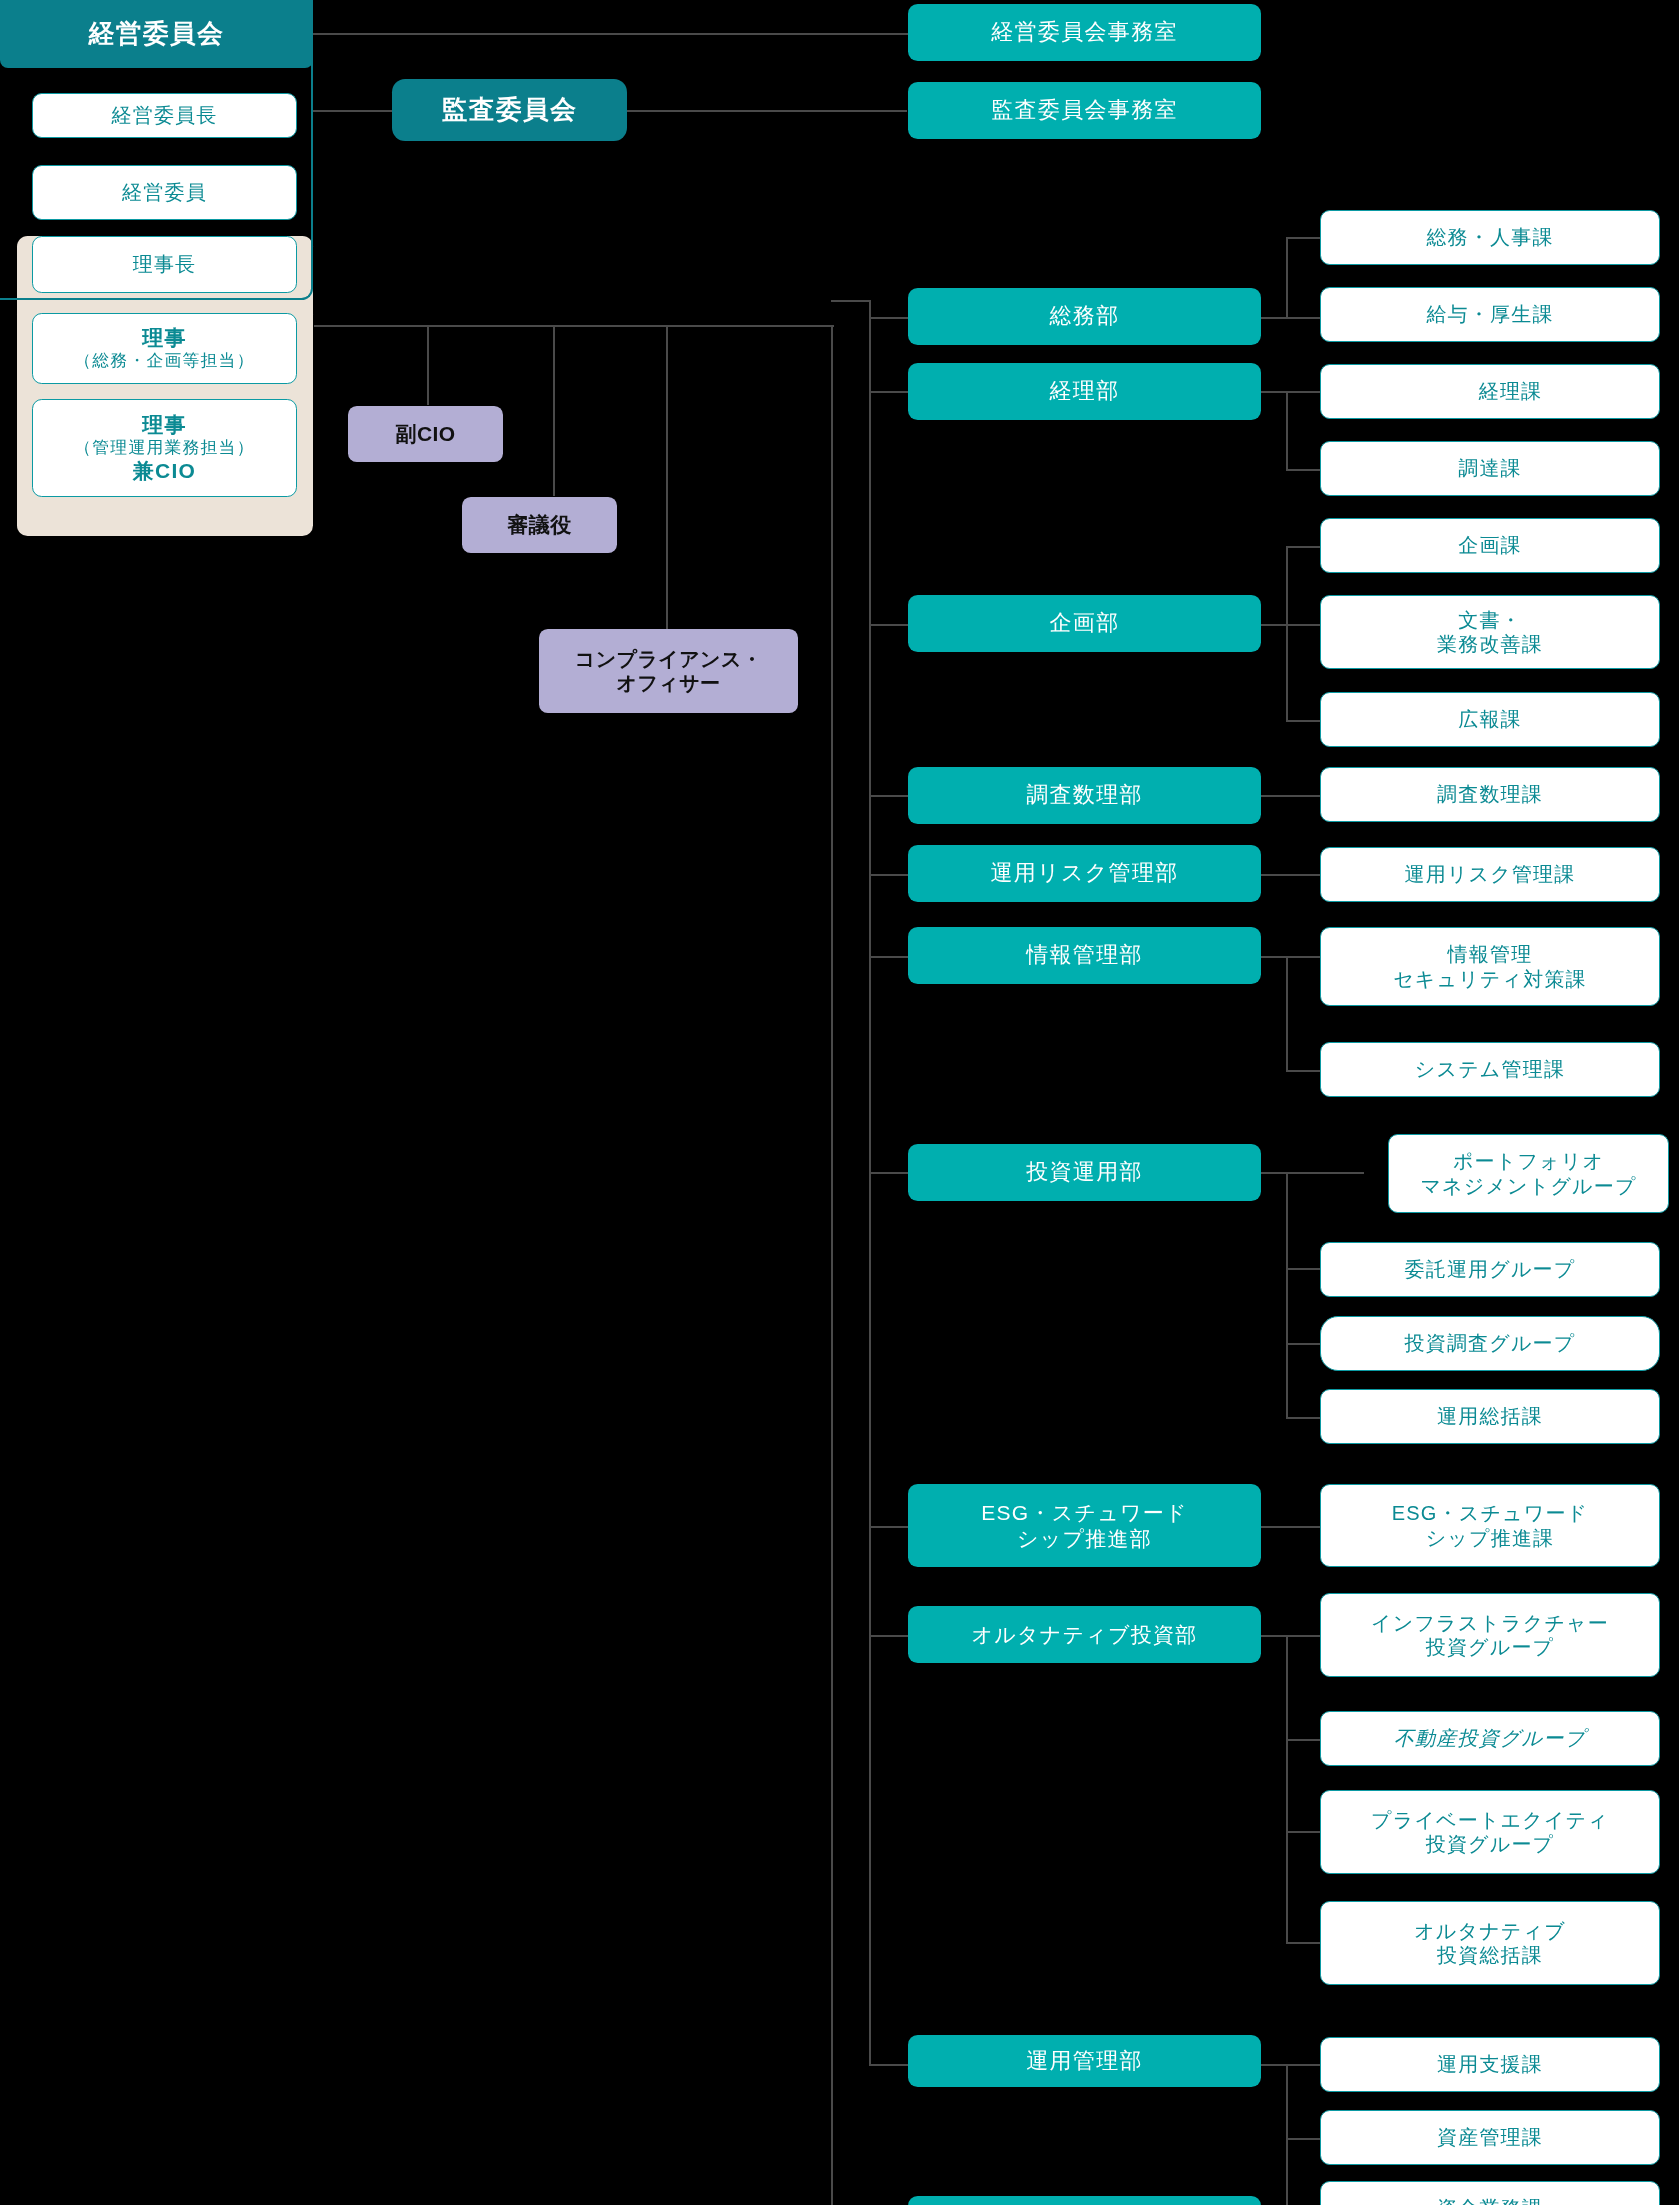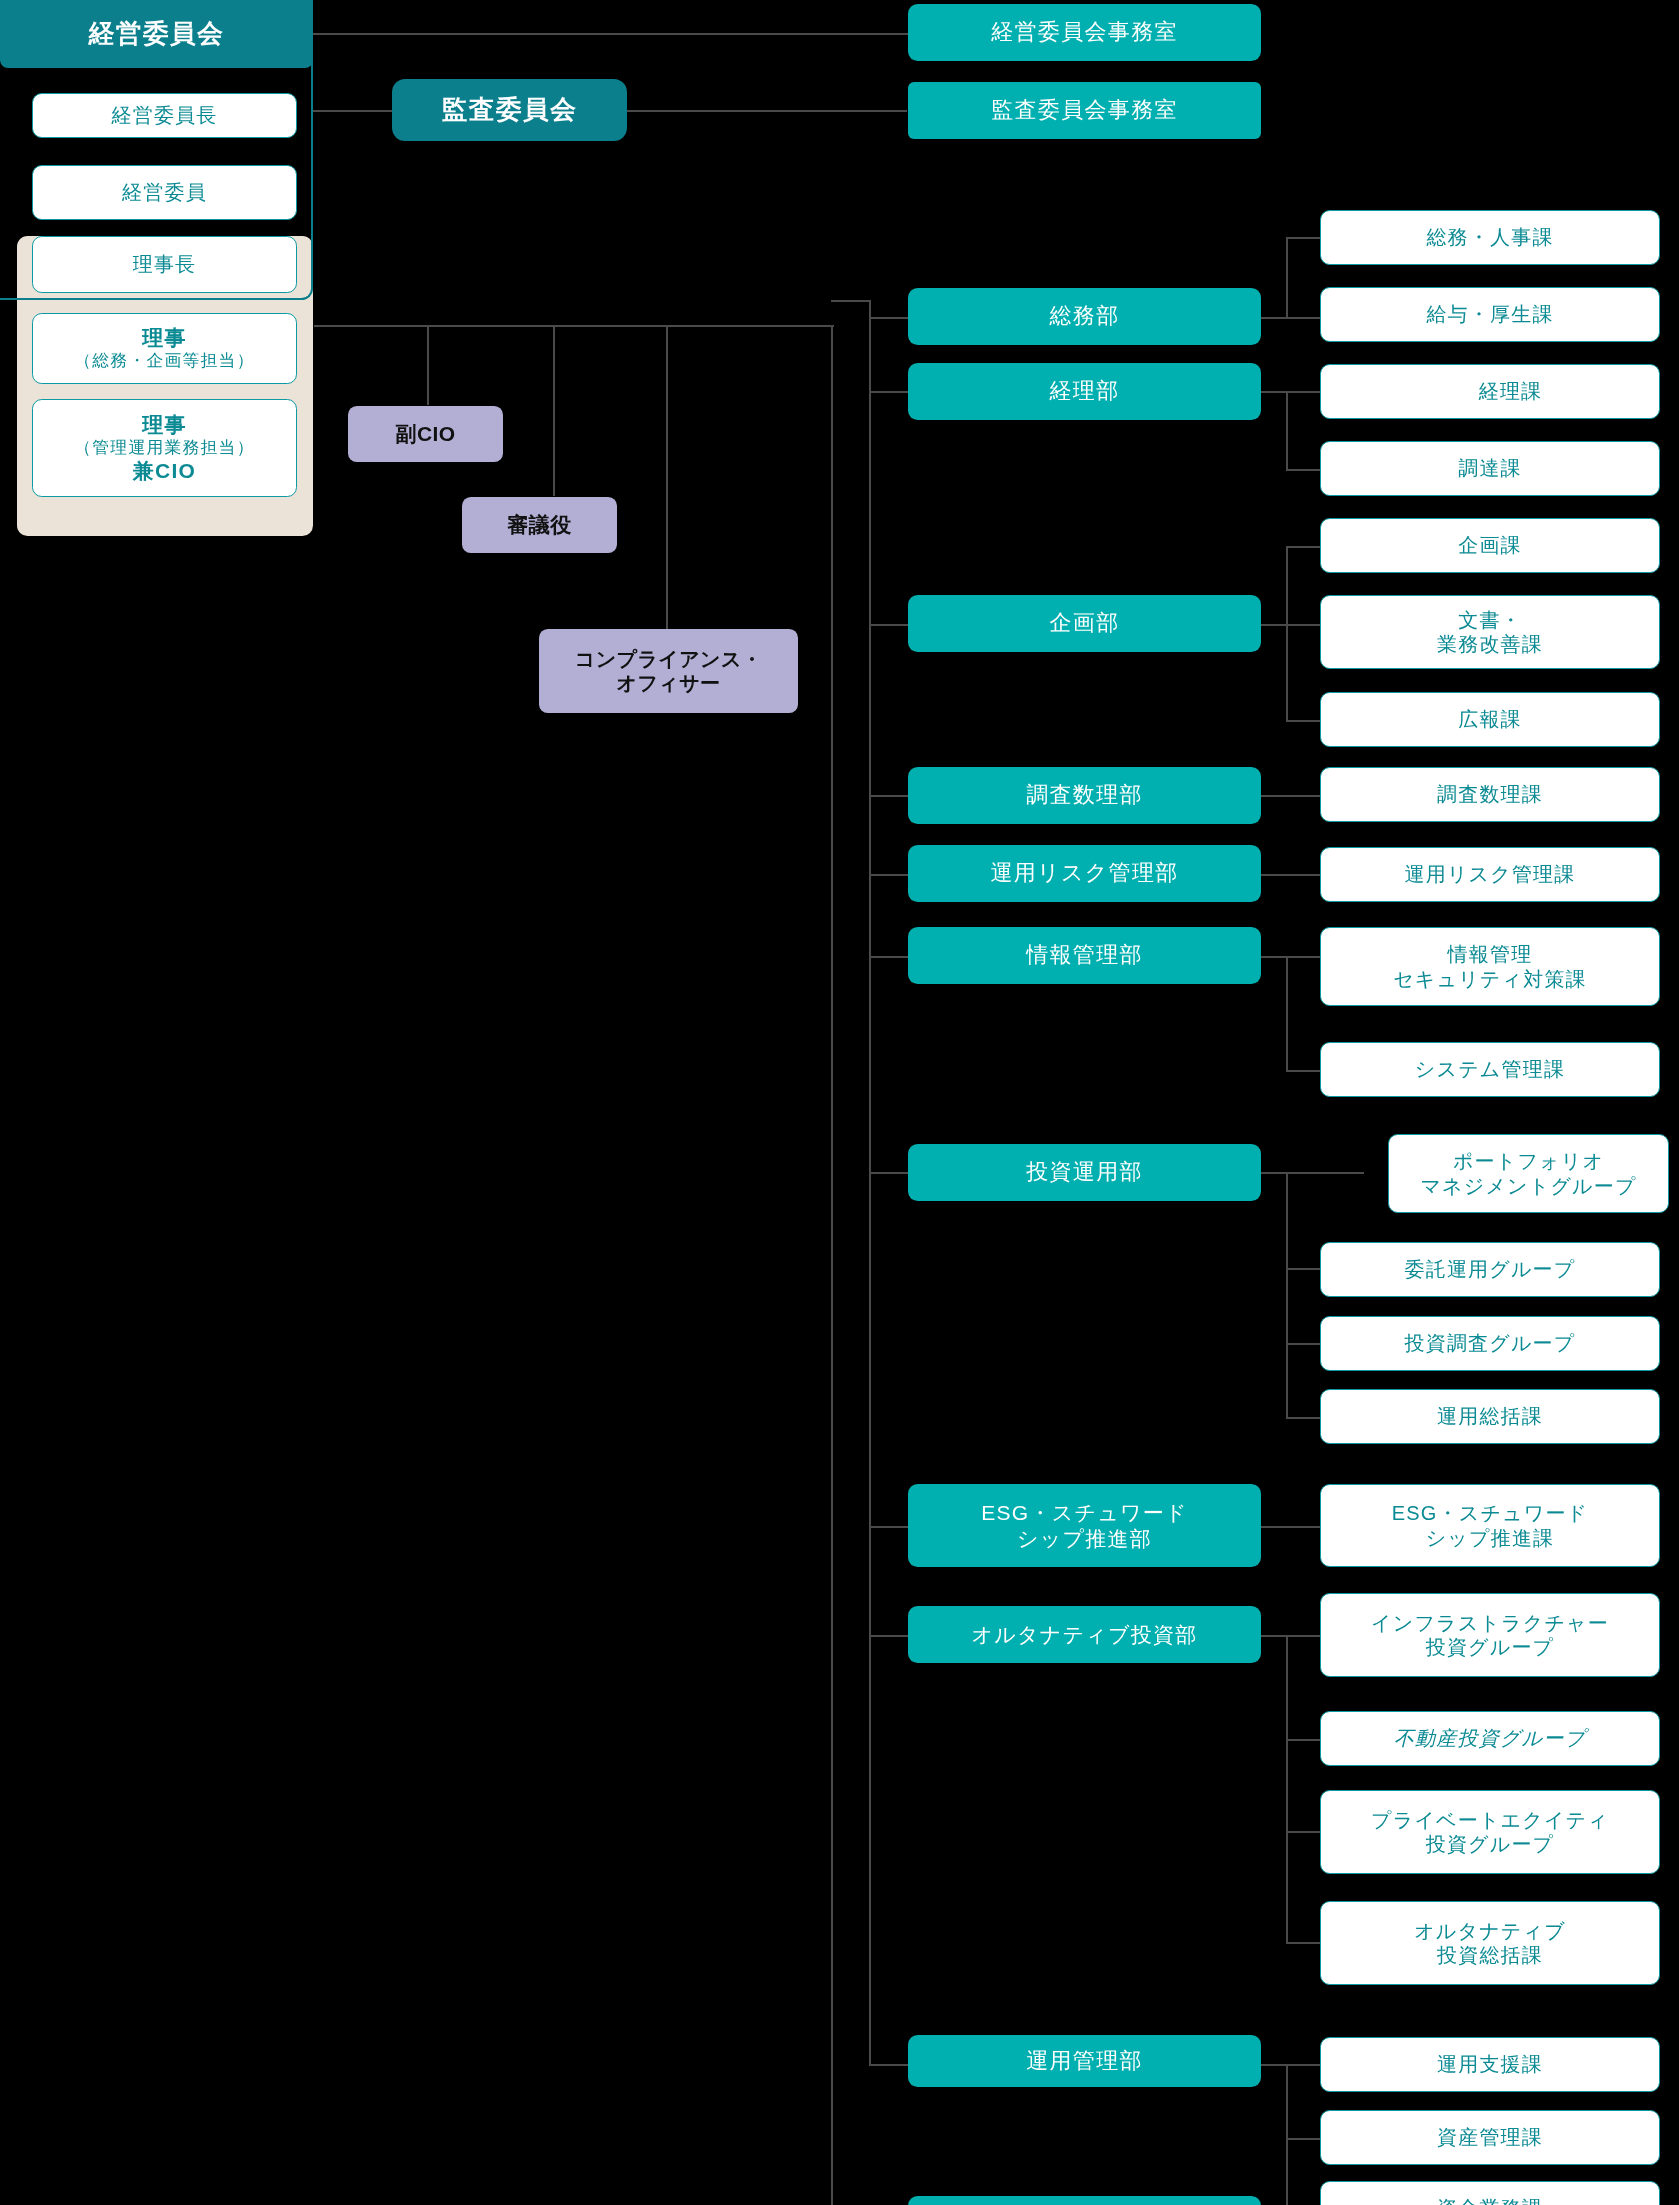--- a/index.html
+++ b/index.html
@@ -215,21 +215,21 @@
   </div>
 
   <div class="box box-purple" style="left:539px; top:629px; width:259px; height:84px; font-size:20px;">
     <span>コンプライアンス・
 オフィサー</span>
   </div>
 
   <div class="box box-dept" style="left:908px; top:4.4px; width:353px; height:57px;">
     <span>経営委員会事務室</span>
   </div>
-  <div class="box box-dept" style="left:908px; top:82px; width:353px; height:57px;border-radius:6px;">
+  <div class="box box-dept" style="left:908px; top:82px; width:353px; height:57px;">
     <span>監査委員会事務室</span>
   </div>
 
   <div class="box box-dept" style="left:908px; top:363px; width:353px; height:57px;">
     <span>経理部</span>
   </div>
   <div class="box box-dept" style="left:908px; top:288px; width:353px; height:57px;">
     <span>総務部</span>
   </div>
   <div class="box box-dept" style="left:908px; top:595px; width:353px; height:57px;">
@@ -296,21 +296,21 @@
   <div class="box box-white" style="left:1320px; top:1042px; width:340px; height:55px;">
     <span>システム管理課</span>
   </div>
   <div class="box box-white" style="left:1388px; top:1134px; width:281px; height:79px;">
     <span>ポートフォリオ
 マネジメントグループ</span>
   </div>
   <div class="box box-white" style="left:1320px; top:1242px; width:340px; height:55px;">
     <span>委託運用グループ</span>
   </div>
-  <div class="box box-white" style="left:1320px; top:1316px; width:340px; height:55px;">
+  <div class="box box-white" style="left:1320px; top:1316px; width:340px; height:55px;border-radius:18px;">
     <span>投資調査グループ</span>
   </div>
   <div class="box box-white" style="left:1320px; top:1389px; width:340px; height:55px;">
     <span>運用総括課</span>
   </div>
   <div class="box box-white" style="left:1320px; top:1484px; width:340px; height:83px;">
     <span>ESG・スチュワード
 シップ推進課</span>
   </div>
   <div class="box box-white" style="left:1320px; top:1593px; width:340px; height:84px;">

